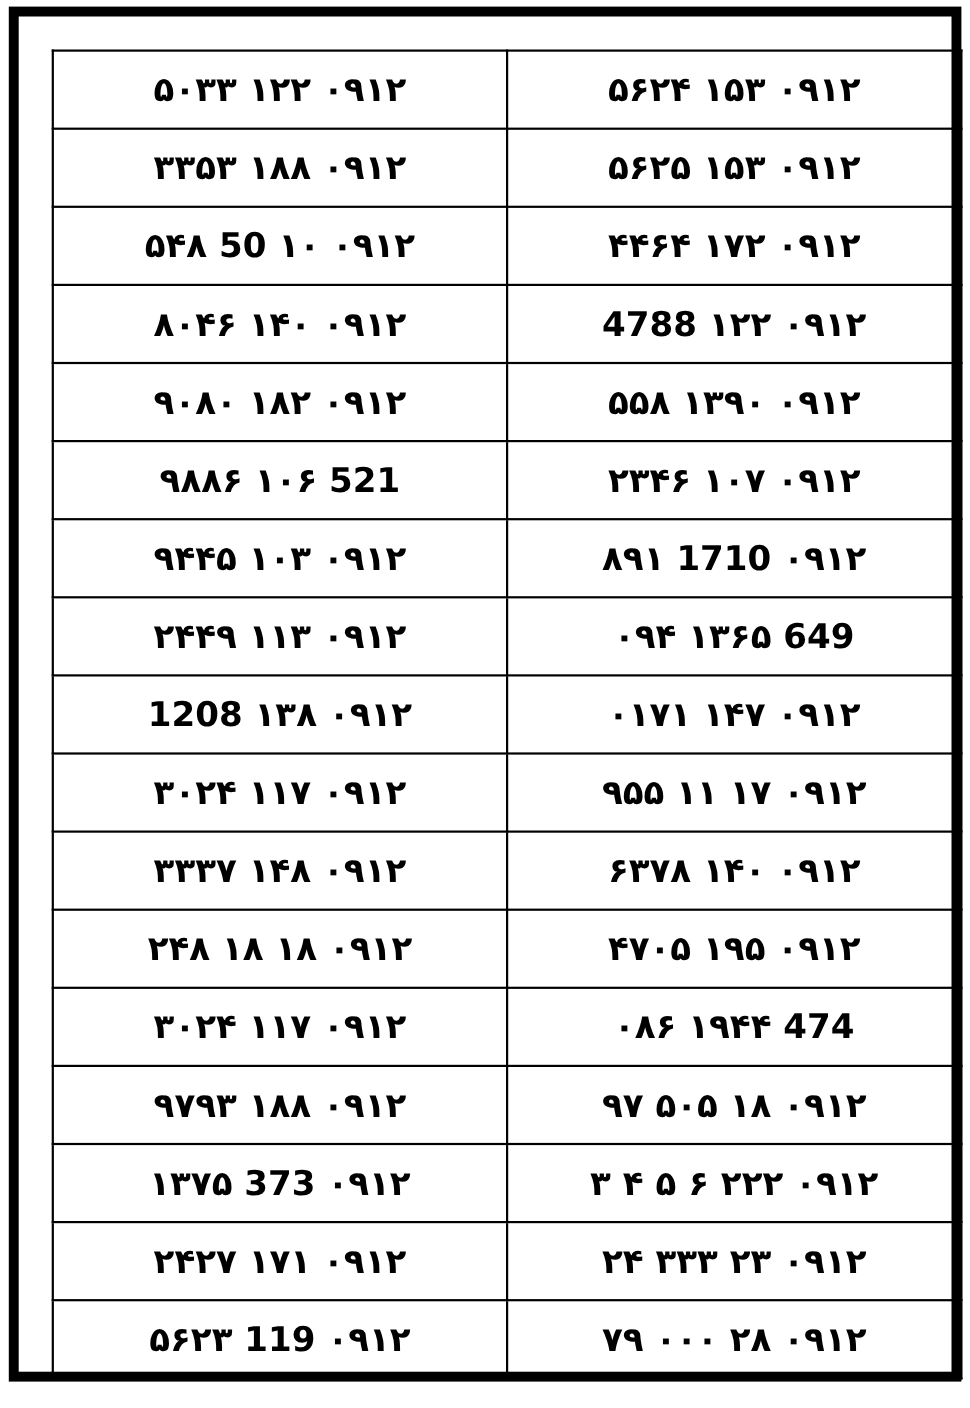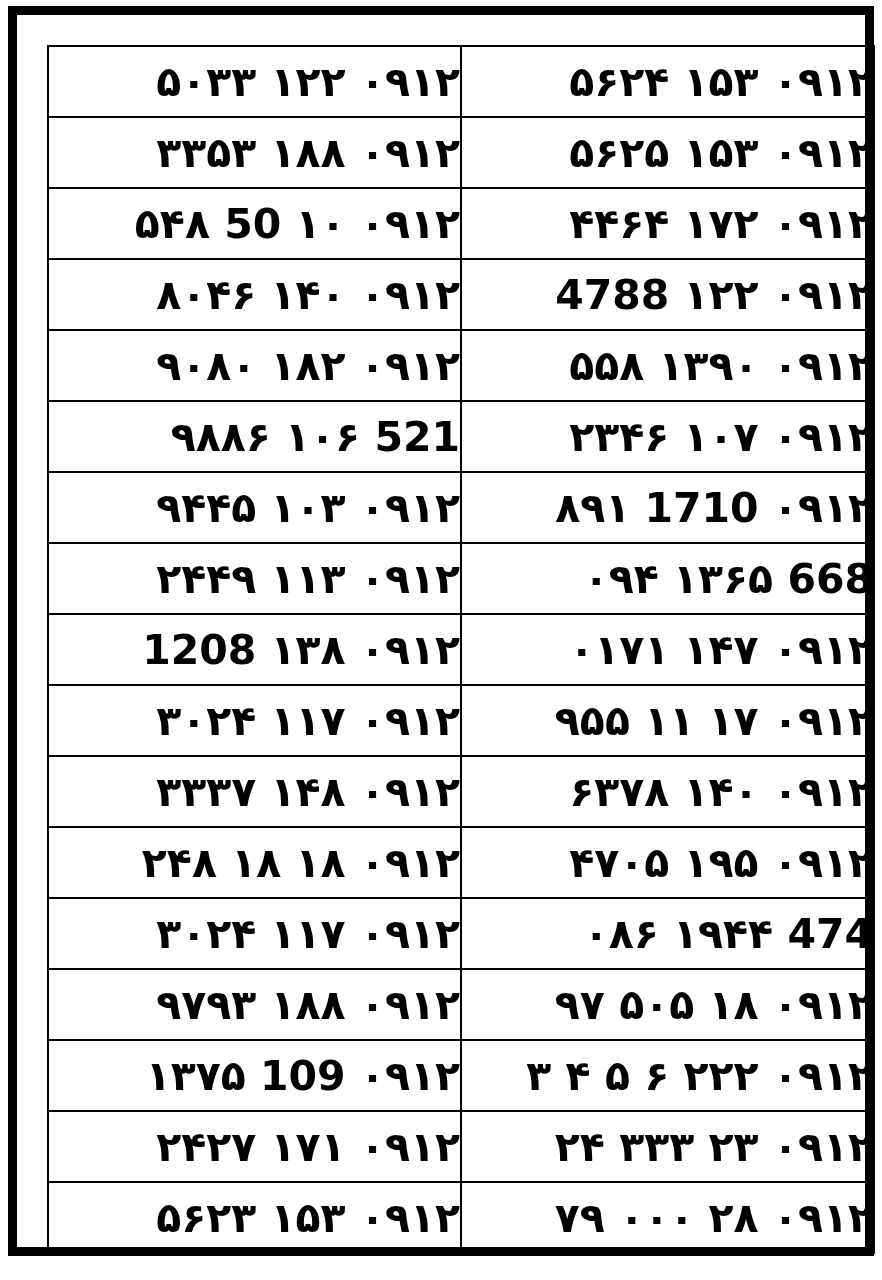--- a/index.html
+++ b/index.html
@@ -41,23 +41,23 @@
   }
   table.numbers {
     width: 822px;
     border-collapse: collapse;
     table-layout: fixed;
     direction: rtl;
   }
   table.numbers td {
     border: 2px solid #000000;
     height: 69px;
-    text-align: right;
+    text-align: center;
     vertical-align: middle;
-    font-size: 41px;
+    font-size: 31px;
     font-weight: bold;
     letter-spacing: 2px;
     color: #000000;
     font-family: "DejaVu Sans", sans-serif;
     white-space: nowrap;
     padding: 0;
   }
   table.numbers td.col-right { width: 411px; margin-top: 23px; }
   table.numbers td.col-left  { width: 411px; }
 </style>
@@ -91,21 +91,21 @@
           </tr>
           <tr>
             <td class="col-right">۰۹۱۲ ۱۰۷  ۲۳۴۶</td>
             <td class="col-left">521 ۱۰۶  ۹۸۸۶</td>
           </tr>
           <tr>
             <td class="col-right">۰۹۱۲ 1710  ۸۹۱</td>
             <td class="col-left">۰۹۱۲ ۱۰۳  ۹۴۴۵</td>
           </tr>
           <tr>
-            <td class="col-right">668 ۱۳۶۵  ۰۹۴</td>
+            <td class="col-right">649 ۱۳۶۵  ۰۹۴</td>
             <td class="col-left">۰۹۱۲ ۱۱۳  ۲۴۴۹</td>
           </tr>
           <tr>
             <td class="col-right">۰۹۱۲ ۱۴۷  ۰۱۷۱</td>
             <td class="col-left">۰۹۱۲ ۱۳۸  1208</td>
           </tr>
           <tr>
             <td class="col-right">۰۹۱۲ ۱۷ ۱۱ ۹۵۵</td>
             <td class="col-left">۰۹۱۲ ۱۱۷  ۳۰۲۴</td>
           </tr>
@@ -120,27 +120,27 @@
           <tr>
             <td class="col-right">474 ۱۹۴۴  ۰۸۶</td>
             <td class="col-left">۰۹۱۲ ۱۱۷  ۳۰۲۴</td>
           </tr>
           <tr>
             <td class="col-right">۰۹۱۲ ۱۸ ۵۰۵ ۹۷</td>
             <td class="col-left">۰۹۱۲ ۱۸۸  ۹۷۹۳</td>
           </tr>
           <tr>
             <td class="col-right">۰۹۱۲ ۲۲۲ ۶ ۵ ۴ ۳</td>
-            <td class="col-left">۰۹۱۲ 109  ۱۳۷۵</td>
+            <td class="col-left">۰۹۱۲ 373  ۱۳۷۵</td>
           </tr>
           <tr>
             <td class="col-right">۰۹۱۲ ۲۳ ۳۳۳ ۲۴</td>
             <td class="col-left">۰۹۱۲ ۱۷۱  ۲۴۲۷</td>
           </tr>
           <tr>
             <td class="col-right">۰۹۱۲ ۲۸ ۰۰۰  ۷۹</td>
-            <td class="col-left">۰۹۱۲ ۱۵۳  ۵۶۲۳</td>
+            <td class="col-left">۰۹۱۲ 119  ۵۶۲۳</td>
           </tr>
         </tbody>
       </table>
     </div>
   </div>
 </div>
 
 </body></html>

